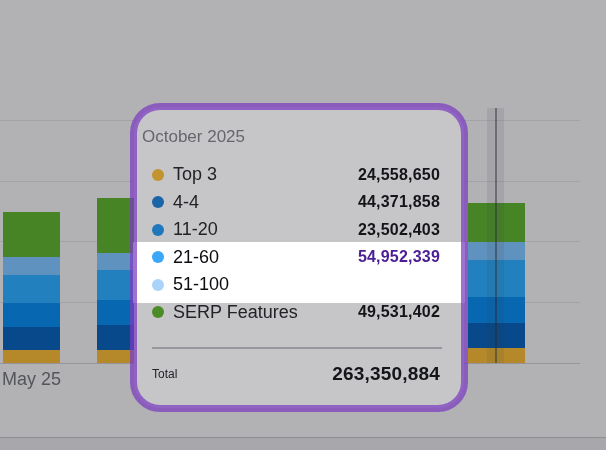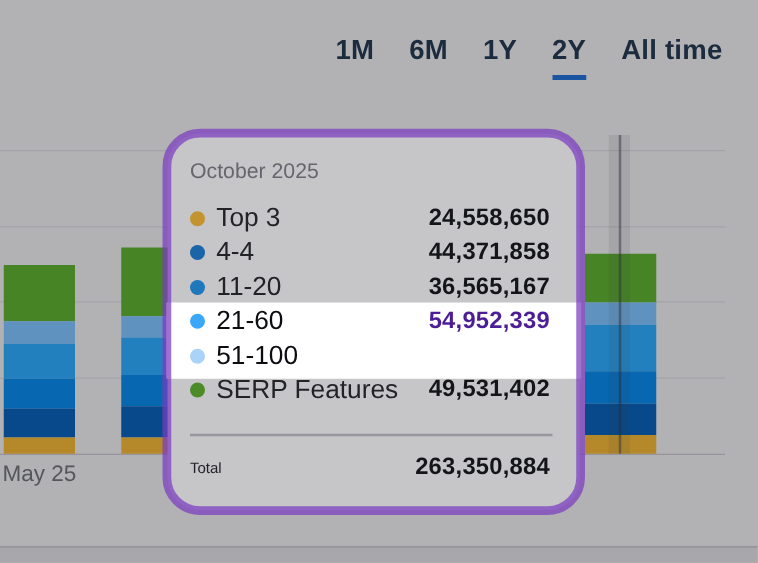--- a/index.html
+++ b/index.html
@@ -29,26 +29,26 @@
   .tab{font-size:22px;font-weight:700;color:#1c2b3d;letter-spacing:.2px;
     padding-bottom:7px;border-bottom:4px solid transparent;cursor:pointer;}
   .tab.active{border-bottom-color:#1b54a0;}
 
   
   .tooltip{position:absolute;left:130px;top:103px;width:338px;height:309px;}
   .tt-bg{position:absolute;inset:4px;background:#c6c5c8;border-radius:26px;}
   .tt-band{position:absolute;left:3px;right:3px;top:139px;height:61px;background:#ffffff;}
   .tt-ring{position:absolute;inset:0;border:7px solid rgba(122,60,192,0.72);
     border-radius:30px;pointer-events:none;}
-  .tt-title{position:absolute;left:22px;top:24px;font-size:17px;color:#66666d;}
+  .tt-title{position:absolute;left:12px;top:24px;font-size:17px;color:#66666d;}
   .tt-rows{position:absolute;left:22px;right:28px;top:58px;}
   .tt-row{height:27.5px;display:flex;align-items:center;}
   .dot{width:12px;height:12px;border-radius:50%;margin-right:9px;flex:0 0 12px;}
-  .tt-row .lbl{font-size:21px;color:#222327;}
-  .tt-row .val{margin-left:auto;font-size:19px;font-weight:700;color:#141519;
+  .tt-row .lbl{font-size:18px;color:#222327;}
+  .tt-row .val{margin-left:auto;font-size:16px;font-weight:700;color:#141519;
     font-stretch:normal;letter-spacing:.2px;}
   .tt-row.hl .lbl{color:#0c0d11;}
   .tt-row.hl .val{color:#4c1d95;}
   .tt-divider{position:absolute;left:22px;right:26px;top:244px;height:1.5px;background:#97969c;}
   .tt-total{position:absolute;left:22px;right:28px;top:260px;display:flex;
     justify-content:space-between;align-items:center;}
   .tt-total .lbl{font-size:12px;color:#222327;}
   .tt-total .val{font-size:19px;font-weight:700;color:#141519;letter-spacing:.2px;}
 
   
@@ -93,47 +93,40 @@
         <div class="seg" style="height: 18px; background: rgb(96, 146, 191);"></div>
         <div class="seg" style="height: 39px; background: rgb(71, 132, 38);"></div>
       </div>
     </div>
 
   <div class="hover-stripe"></div>
   <div class="hover-line"></div>
 
   <div class="x-label">May 25</div>
 
-  <div class="tabs" id="tabs">
-      <div class="tab">1M</div>
-      <div class="tab">6M</div>
-      <div class="tab">1Y</div>
-      <div class="tab active">2Y</div>
-      <div class="tab">All time</div>
-    </div>
 
   <div class="tooltip">
     <div class="tt-bg"></div>
     <div class="tt-band"></div>
     <div class="tt-title">October 2025</div>
     <div class="tt-rows" id="tt-rows">
         <div class="tt-row">
           <span class="dot" style="background: rgb(194, 147, 46);"></span>
           <span class="lbl">Top 3</span>
           <span class="val">24,558,650</span>
         </div>
         <div class="tt-row">
           <span class="dot" style="background: rgb(26, 100, 168);"></span>
           <span class="lbl">4-4</span>
           <span class="val">44,371,858</span>
         </div>
         <div class="tt-row">
           <span class="dot" style="background: rgb(31, 120, 187);"></span>
           <span class="lbl">11-20</span>
-          <span class="val">36,565,167</span>
+          <span class="val">23,502,403</span>
         </div>
         <div class="tt-row hl">
           <span class="dot" style="background: rgb(59, 167, 248);"></span>
           <span class="lbl">21-60</span>
           <span class="val">54,952,339</span>
         </div>
         <div class="tt-row hl">
           <span class="dot" style="background: rgb(169, 211, 248);"></span>
           <span class="lbl">51-100</span>
         </div>

